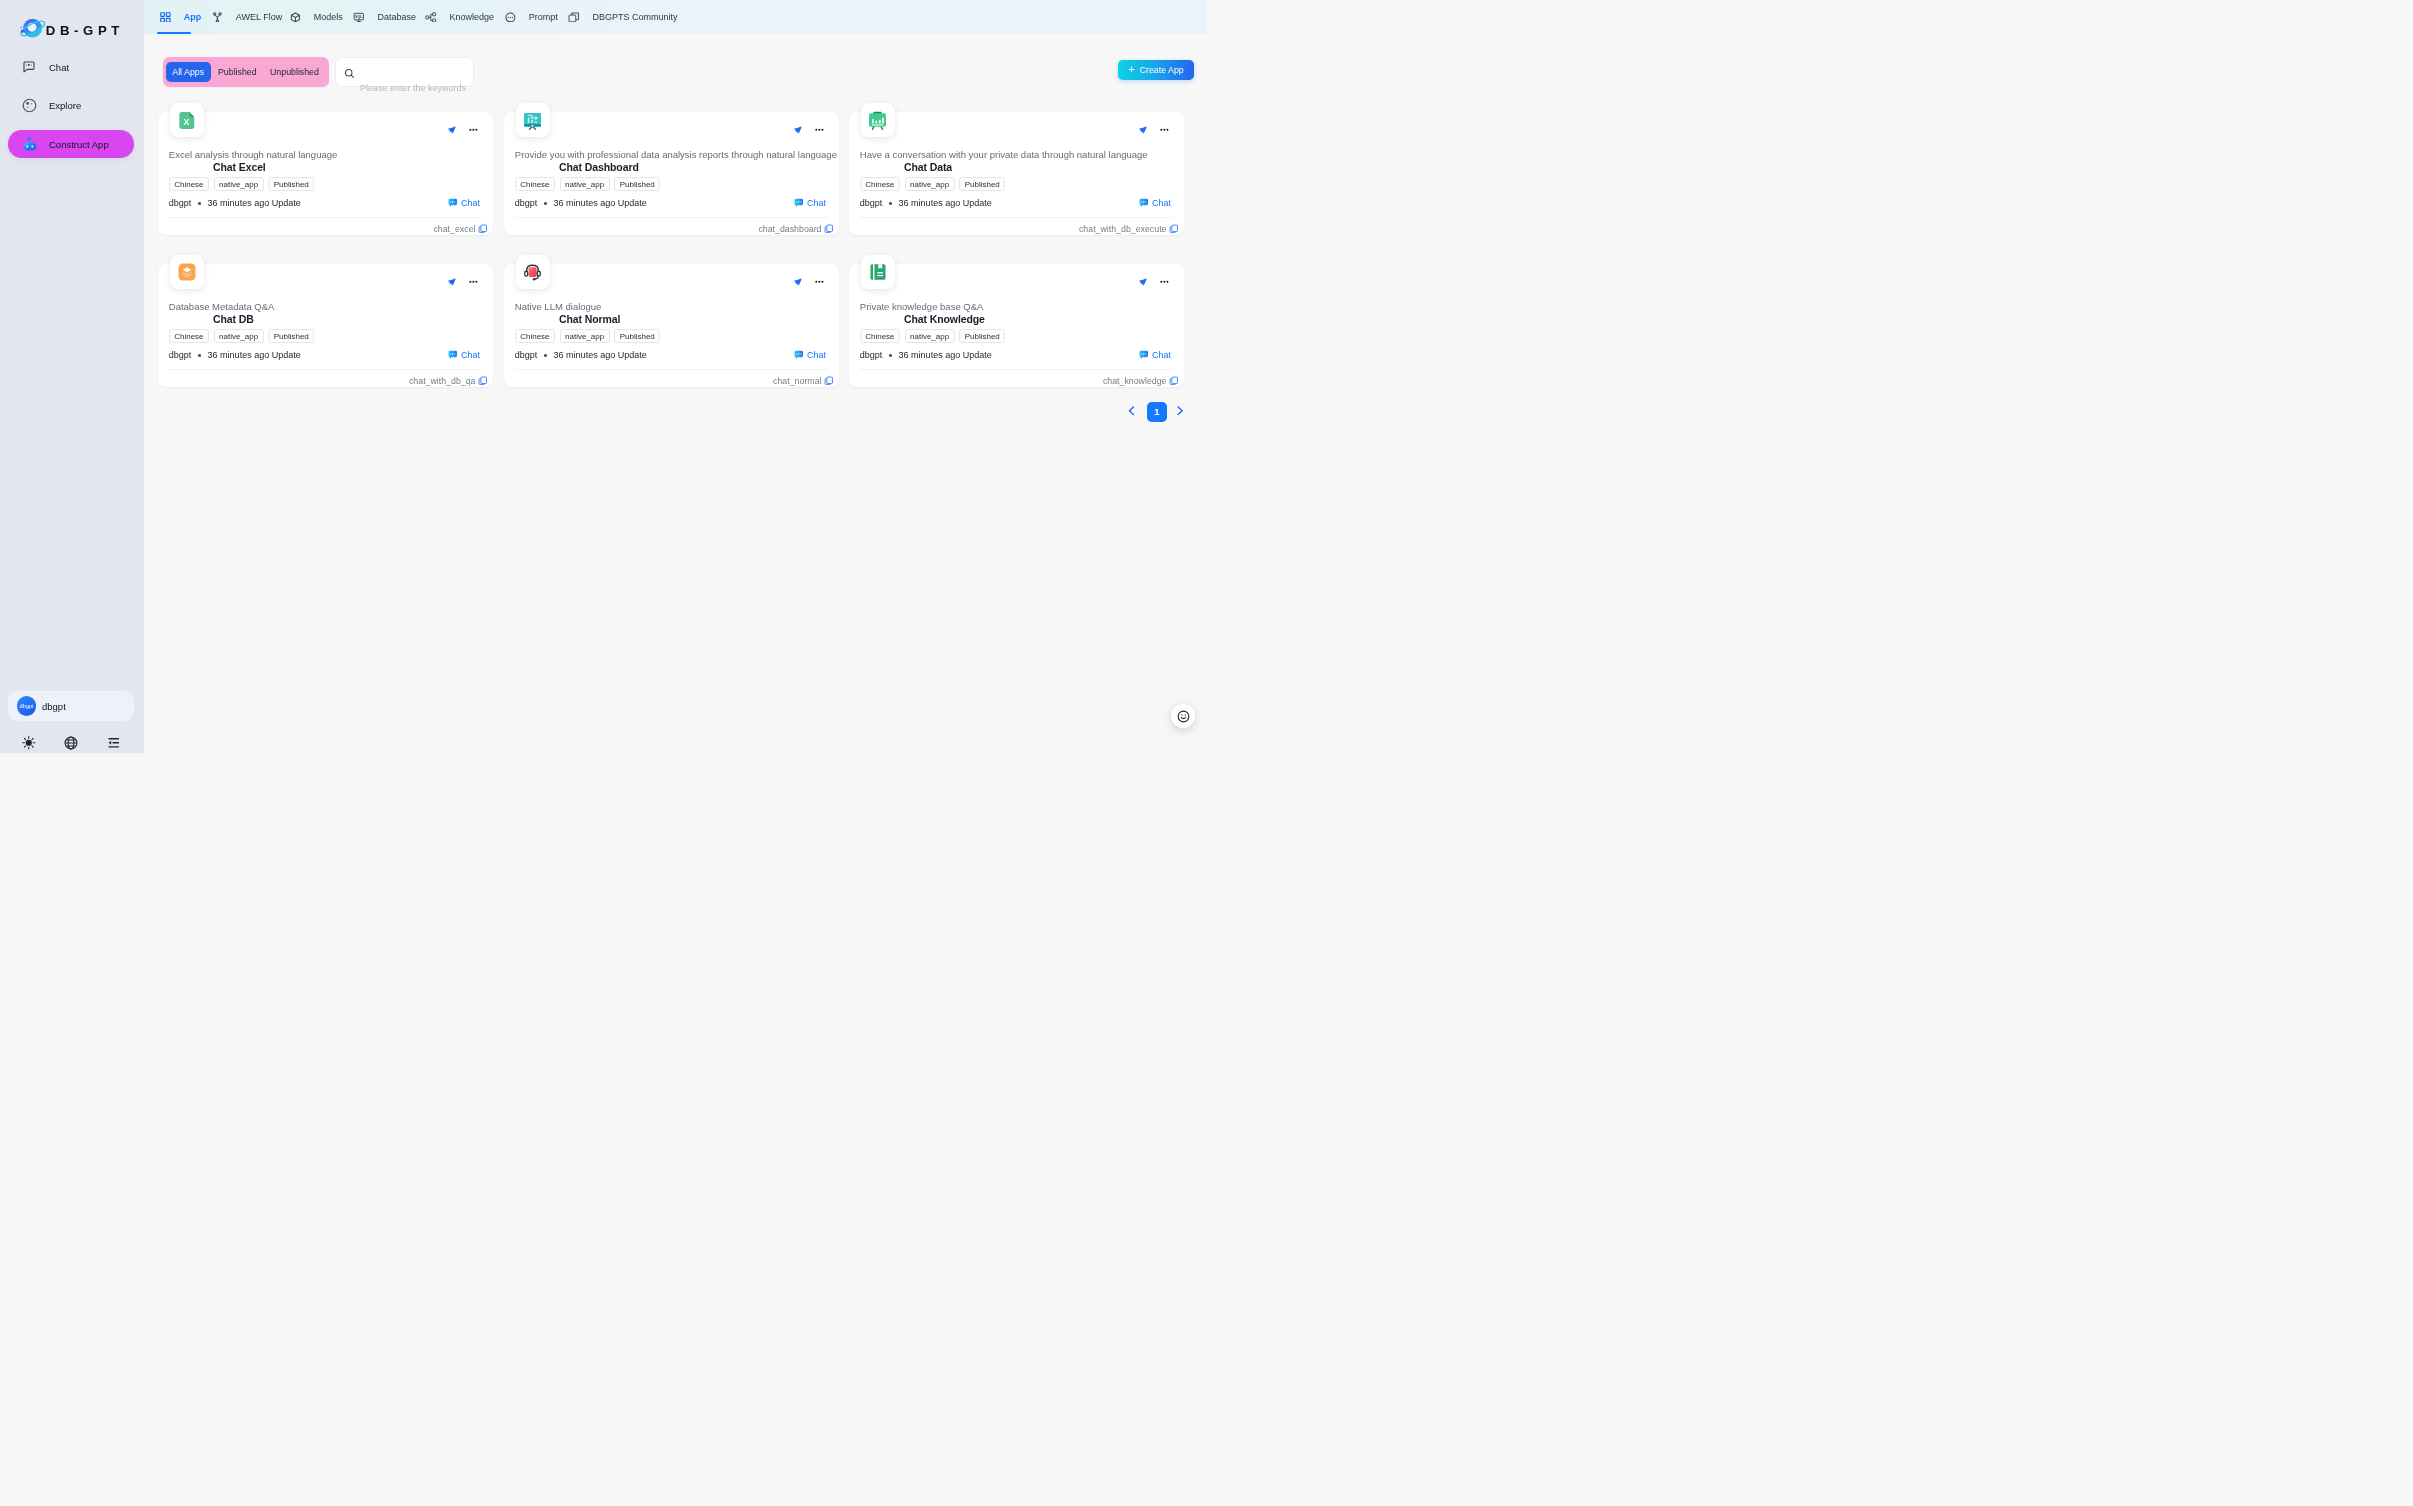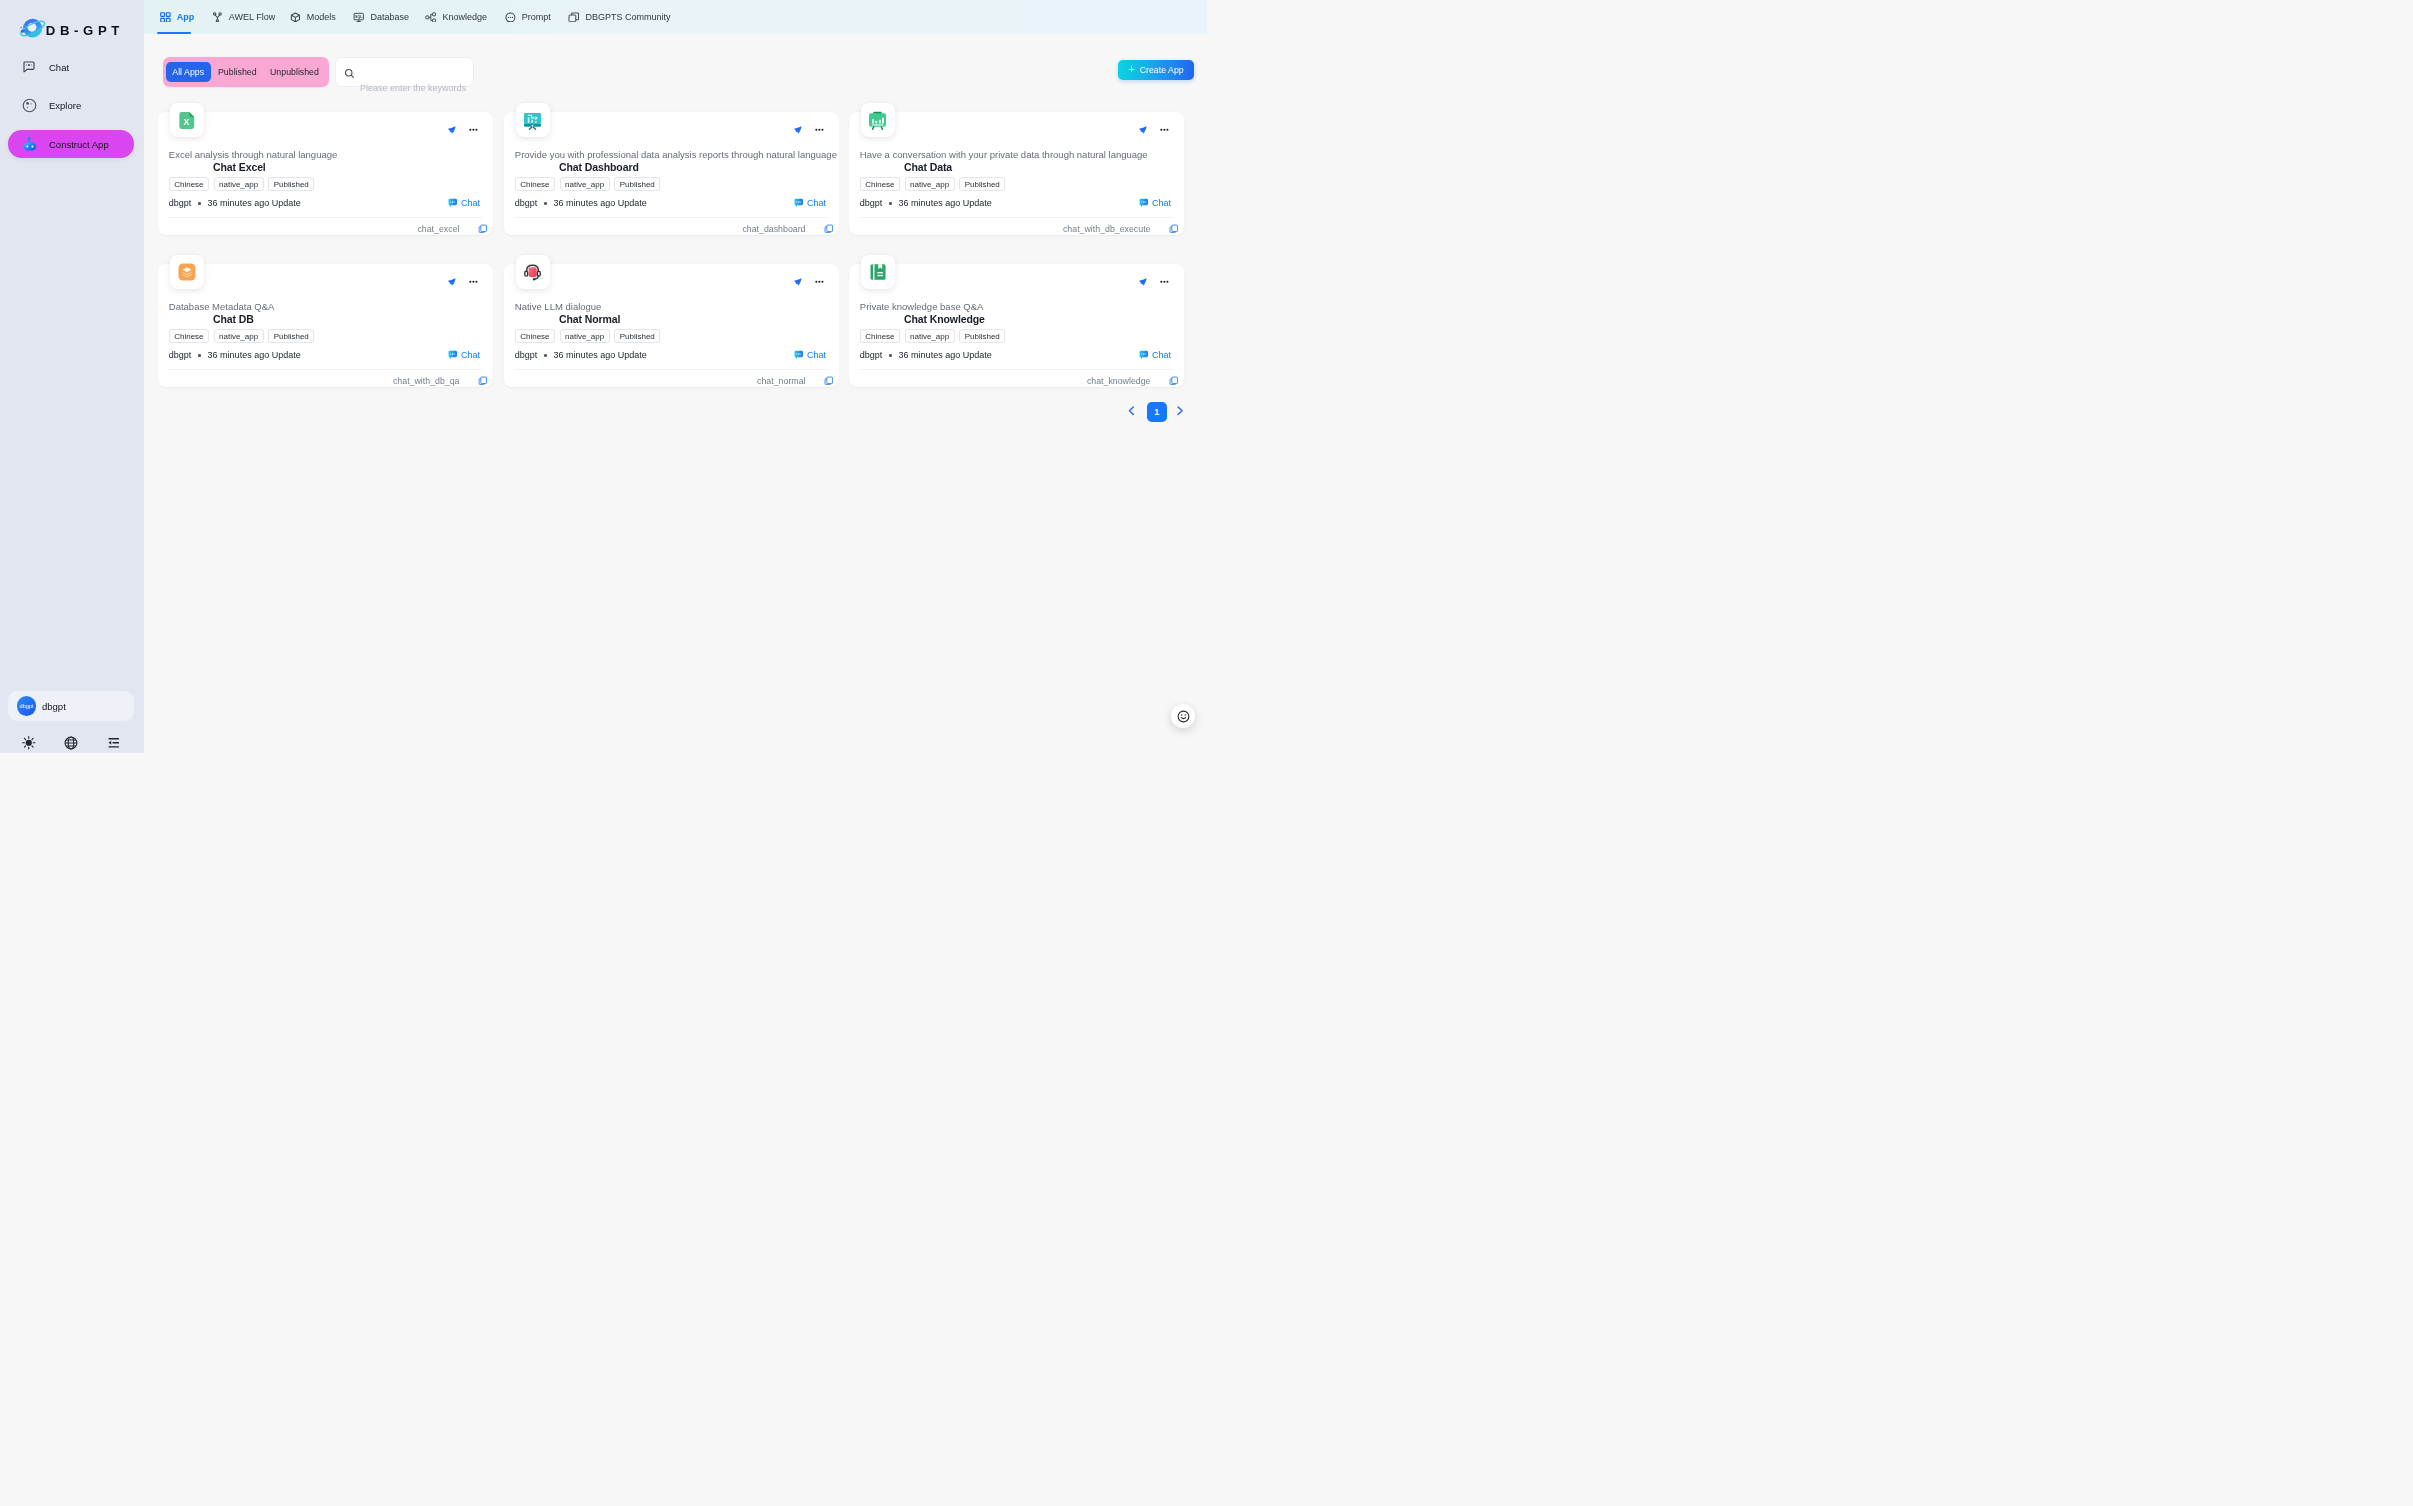--- a/index.html
+++ b/index.html
@@ -3,21 +3,21 @@
 <meta charset="utf-8">
 <style>
 * { margin:0; padding:0; box-sizing:border-box; }
 html,body { width:1207px; height:753px; overflow:hidden; }
 body { font-family:"Liberation Sans", sans-serif; background:#f7f7f8; position:relative; }
 .abs { position:absolute; }
 
 
 #topbar { position:absolute; left:144px; top:0; width:1063px; height:34px;
   background:linear-gradient(90deg,#e3f2f4 0%,#e9f4f8 55%,#e9f3fa 100%); }
-.tab { position:absolute; top:0; height:34px; display:flex; align-items:center; gap:6px;
+.tab { position:absolute; top:0; height:34px; display:flex; align-items:center; gap:13px;
   font-size:9px; color:#30363f; }
 .tab svg { display:block; }
 .tab.active { color:#1677ff; font-weight:bold; }
 #tab-underline { position:absolute; left:157px; top:32px; width:34px; height:1.7px; background:#1677ff; border-radius:1.4px; }
 
 
 #sidebar { position:absolute; left:0; top:0; width:144px; height:916px; background:#e2e6f0; }
 .menu-item { position:absolute; left:8px; width:126px; height:28px; display:flex; align-items:center;
   font-size:9.5px; color:#12161d; }
 .menu-item svg { position:absolute; left:14px; }
@@ -56,21 +56,21 @@
 .dots { position:absolute; left:311px; top:15.5px; } .dots svg { display:block; }
 .cdesc { position:absolute; left:10.8px; top:37px; font-size:9.5px; color:#646c79; }
 .tagrow { position:absolute; left:10.8px; top:65px; display:flex; gap:4.7px; }
 .tag { height:14px; padding:0 4.4px; border:0.7px solid #e3e5e8; background:#fdfdfd; border-radius:2.7px;
   font-size:8px; color:#2c323b; display:flex; align-items:center; }
 .meta { position:absolute; left:10.8px; top:86px; font-size:9px; color:#1c222b; }
 .meta .dot { display:inline-block; margin:0 6.8px; vertical-align:1.4px; width:2.7px; height:2.7px; border-radius:50%; background:#555; }
 .chatlink { position:absolute; right:13px; top:86px; display:flex; align-items:center; gap:3.4px;
   font-size:9px; color:#1677ff; }
 .cdivider { position:absolute; left:10.8px; right:10.8px; top:105px; height:0.7px; background:#f0f1f2; }
-.cfoot { position:absolute; right:6px; top:112px; display:flex; align-items:center; gap:18px;
+.cfoot { position:absolute; right:6px; top:112px; display:flex; align-items:center; gap:2px;
   font-size:8.8px; color:#757d89; }
 
 
 #pag-prev { position:absolute; left:1125px; top:404px; }
 #pag-1 { position:absolute; left:1147px; top:402px; width:19.6px; height:19.6px; background:#1677ff; border-radius:4.7px;
   color:#fff; font-size:9.5px; font-weight:bold; display:flex; align-items:center; justify-content:center; }
 #pag-next { position:absolute; left:1173px; top:404px; }
 
 #fab { position:absolute; left:1171px; top:704px; width:24px; height:24px; background:#fff; border-radius:50%;
   box-shadow:0 2.7px 9.5px rgba(0,0,0,.16); display:flex; align-items:center; justify-content:center; }

